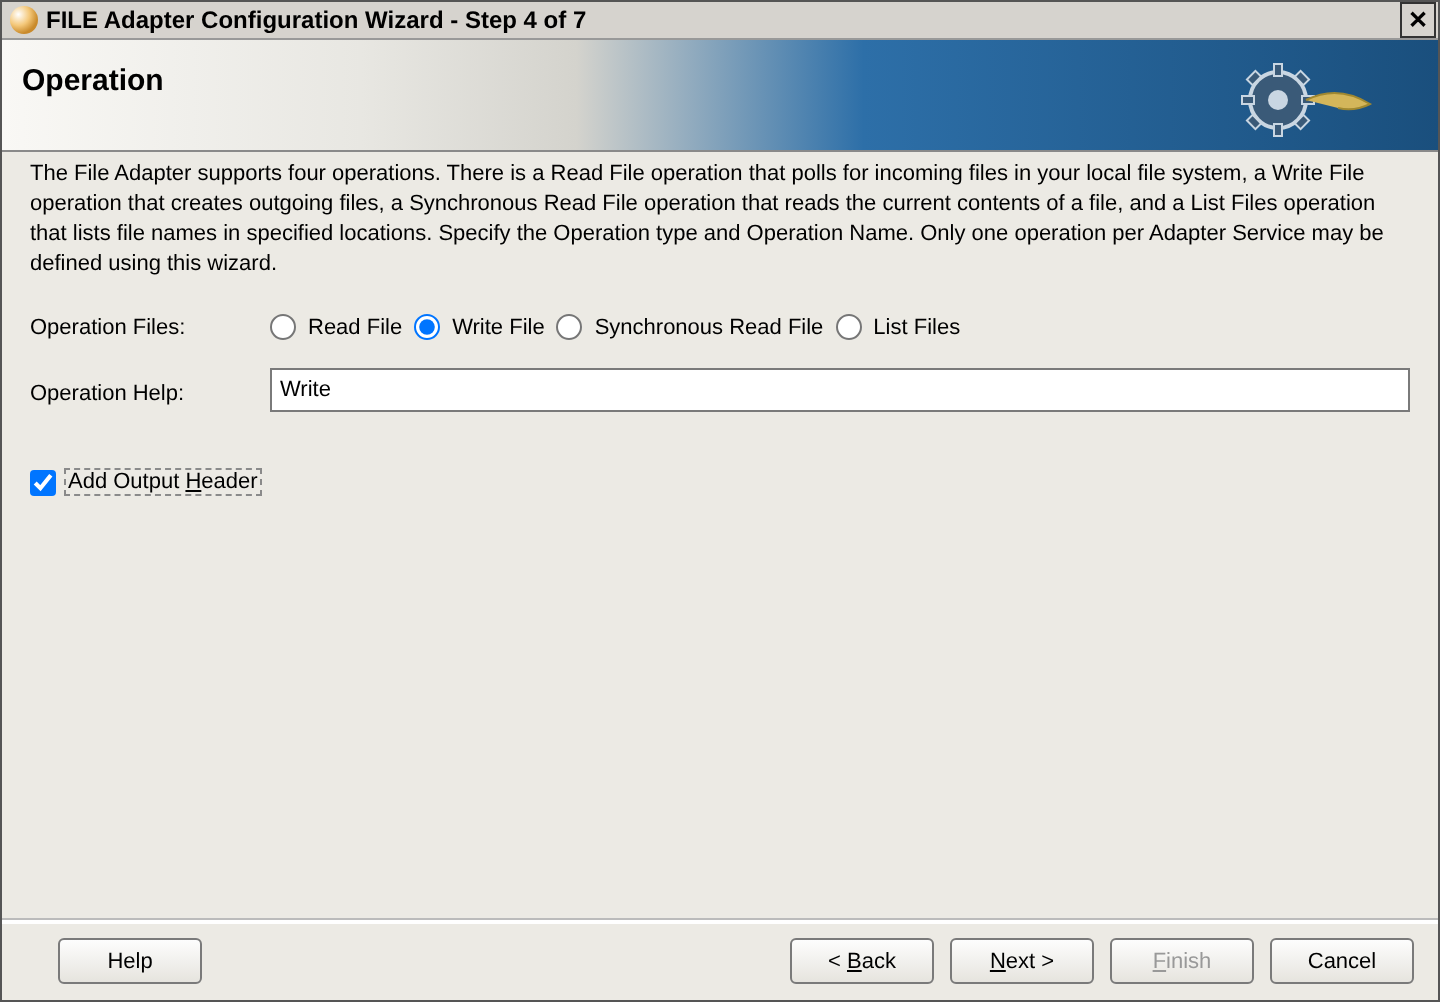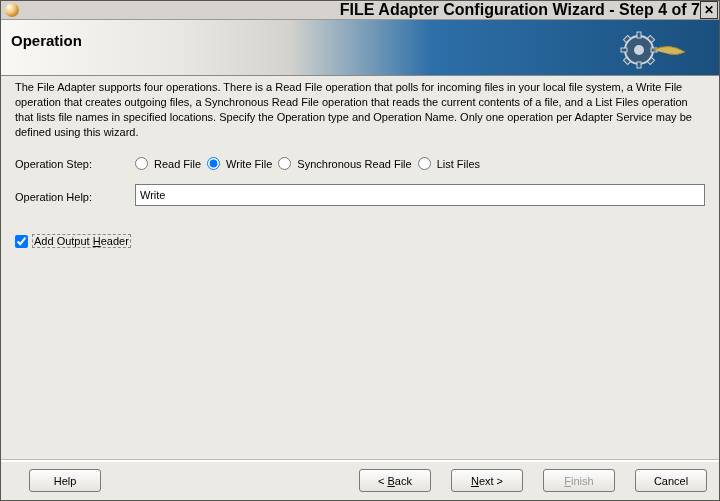--- a/index.html
+++ b/index.html
@@ -1,38 +1,38 @@
 <!DOCTYPE html>
 <html><head>
 <meta charset="utf-8">
 <style>
   html,body{margin:0;padding:0;font-family:Tahoma,Arial,sans-serif;font-size:11px;color:#000;background:#fff}
   .window{width:720px;height:501px;border:1px solid #555;box-sizing:border-box;position:relative;background:#eceae4}
   .titlebar{height:18px;background:linear-gradient(#d6d3ce,#d6d3ce);display:flex;align-items:center;position:relative;border-bottom:1px solid #999}
   .titlebar-icon{width:14px;height:14px;margin:0 4px;display:inline-block;background:radial-gradient(circle at 30% 30%,#fff,#f4c87a 40%,#c98a2b 70%);border-radius:50%}
-  .titlebar-title{flex:1;text-align:right;font-weight:bold;font-size:16px;color:#000}
+  .titlebar-title{flex:1;text-align:left;font-weight:bold;font-size:12px;color:#000}
   .titlebar-close{width:16px;height:16px;margin-right:1px;background:#d6d3ce;border:1px solid #333;display:flex;align-items:center;justify-content:center;font-weight:bold;font-size:12px;cursor:pointer;line-height:1}
   .banner{height:55px;background:linear-gradient(to right,#f9f8f5,#e8e7e2 25%,#d4d3cd 40%,#2d6fa8 60%,#1a4f7d 100%);position:relative;border-bottom:1px solid #8a8a8a}
   .banner .heading{position:absolute;left:10px;top:12px;font-size:15px;font-weight:bold;color:#000}
   .banner .gear{position:absolute;right:30px;top:10px}
   .content{padding:4px 14px}
   .desc{line-height:1.35;margin-bottom:16px}
   .row{display:flex;align-items:flex-start;margin-bottom:4px}
   .lbl{width:120px;padding-top:3px}
   .radios{display:flex;gap:6px;padding-top:2px}
   .radios label{display:flex;align-items:center;gap:6px;cursor:pointer}
   input[type=radio],input[type=checkbox]{margin:0;width:13px;height:13px}
   .name-row{display:flex;align-items:center;margin-top:14px}
   .name-row .lbl{width:120px}
   .name-row input[type=text]{flex:1;height:18px;border:1px solid #7a7a7a;padding:1px 4px;font-family:inherit;font-size:11px;background:#fff}
   .chk-row{display:flex;align-items:center;margin-top:28px;gap:4px}
   .chk-row span{border:1px dashed #8a8a8a;padding:0 1px}
   .buttons{position:absolute;left:16px;right:0;bottom:8px;display:flex;align-items:center;padding:0 12px}
   .buttons .spacer{flex:1}
-  .btn{min-width:72px;height:23px;border:1px solid #7a7a7a;background:linear-gradient(#fdfdfd,#e6e4de);border-radius:3px;font-family:inherit;font-size:11px;cursor:pointer;padding:0 10px;margin-left:20px}
+  .btn{min-width:72px;height:23px;border:1px solid #7a7a7a;background:linear-gradient(#fdfdfd,#e6e4de);border-radius:3px;font-family:inherit;font-size:11px;cursor:pointer;padding:0 10px;margin-left:8px}
   .btn:disabled{color:#999;cursor:default}
   .btn-help{margin-left:0}
   .divider{position:absolute;left:0;right:0;bottom:38px;height:2px;background:#fff;border-top:1px solid #bbb}
   u{text-decoration:underline}
 </style>
 </head>
 <body>
 
 <div class="window">
 
@@ -60,21 +60,21 @@
           <rect x="6" y="28" width="4" height="6" transform="rotate(-45 8 31)"></rect>
       </g>
       <path d="M34 20 Q50 12 66 22 Q58 26 50 24" fill="#d4b65a" stroke="#a08830" stroke-width="1"></path>
     </svg>
   </div>
 
   <div class="content">
     <div class="desc">The File Adapter supports four operations.  There is a Read File operation that polls for incoming files in your local file system, a Write File operation that creates outgoing files, a Synchronous Read File operation that reads the current contents of a file, and a List Files operation that lists file names in specified locations.  Specify the Operation type and Operation Name.  Only one operation per Adapter Service may be defined using this wizard.</div>
 
     <div class="row">
-      <div class="lbl">Operation Step:</div>
+      <div class="lbl">Operation Files:</div>
       <div class="radios">
         <label>
           <input type="radio" name="optype" style="">
           <span>Read File</span>
         </label>
         <label>
           <input type="radio" name="optype" checked="" style="">
           <span>Write File</span>
         </label>
         <label>

